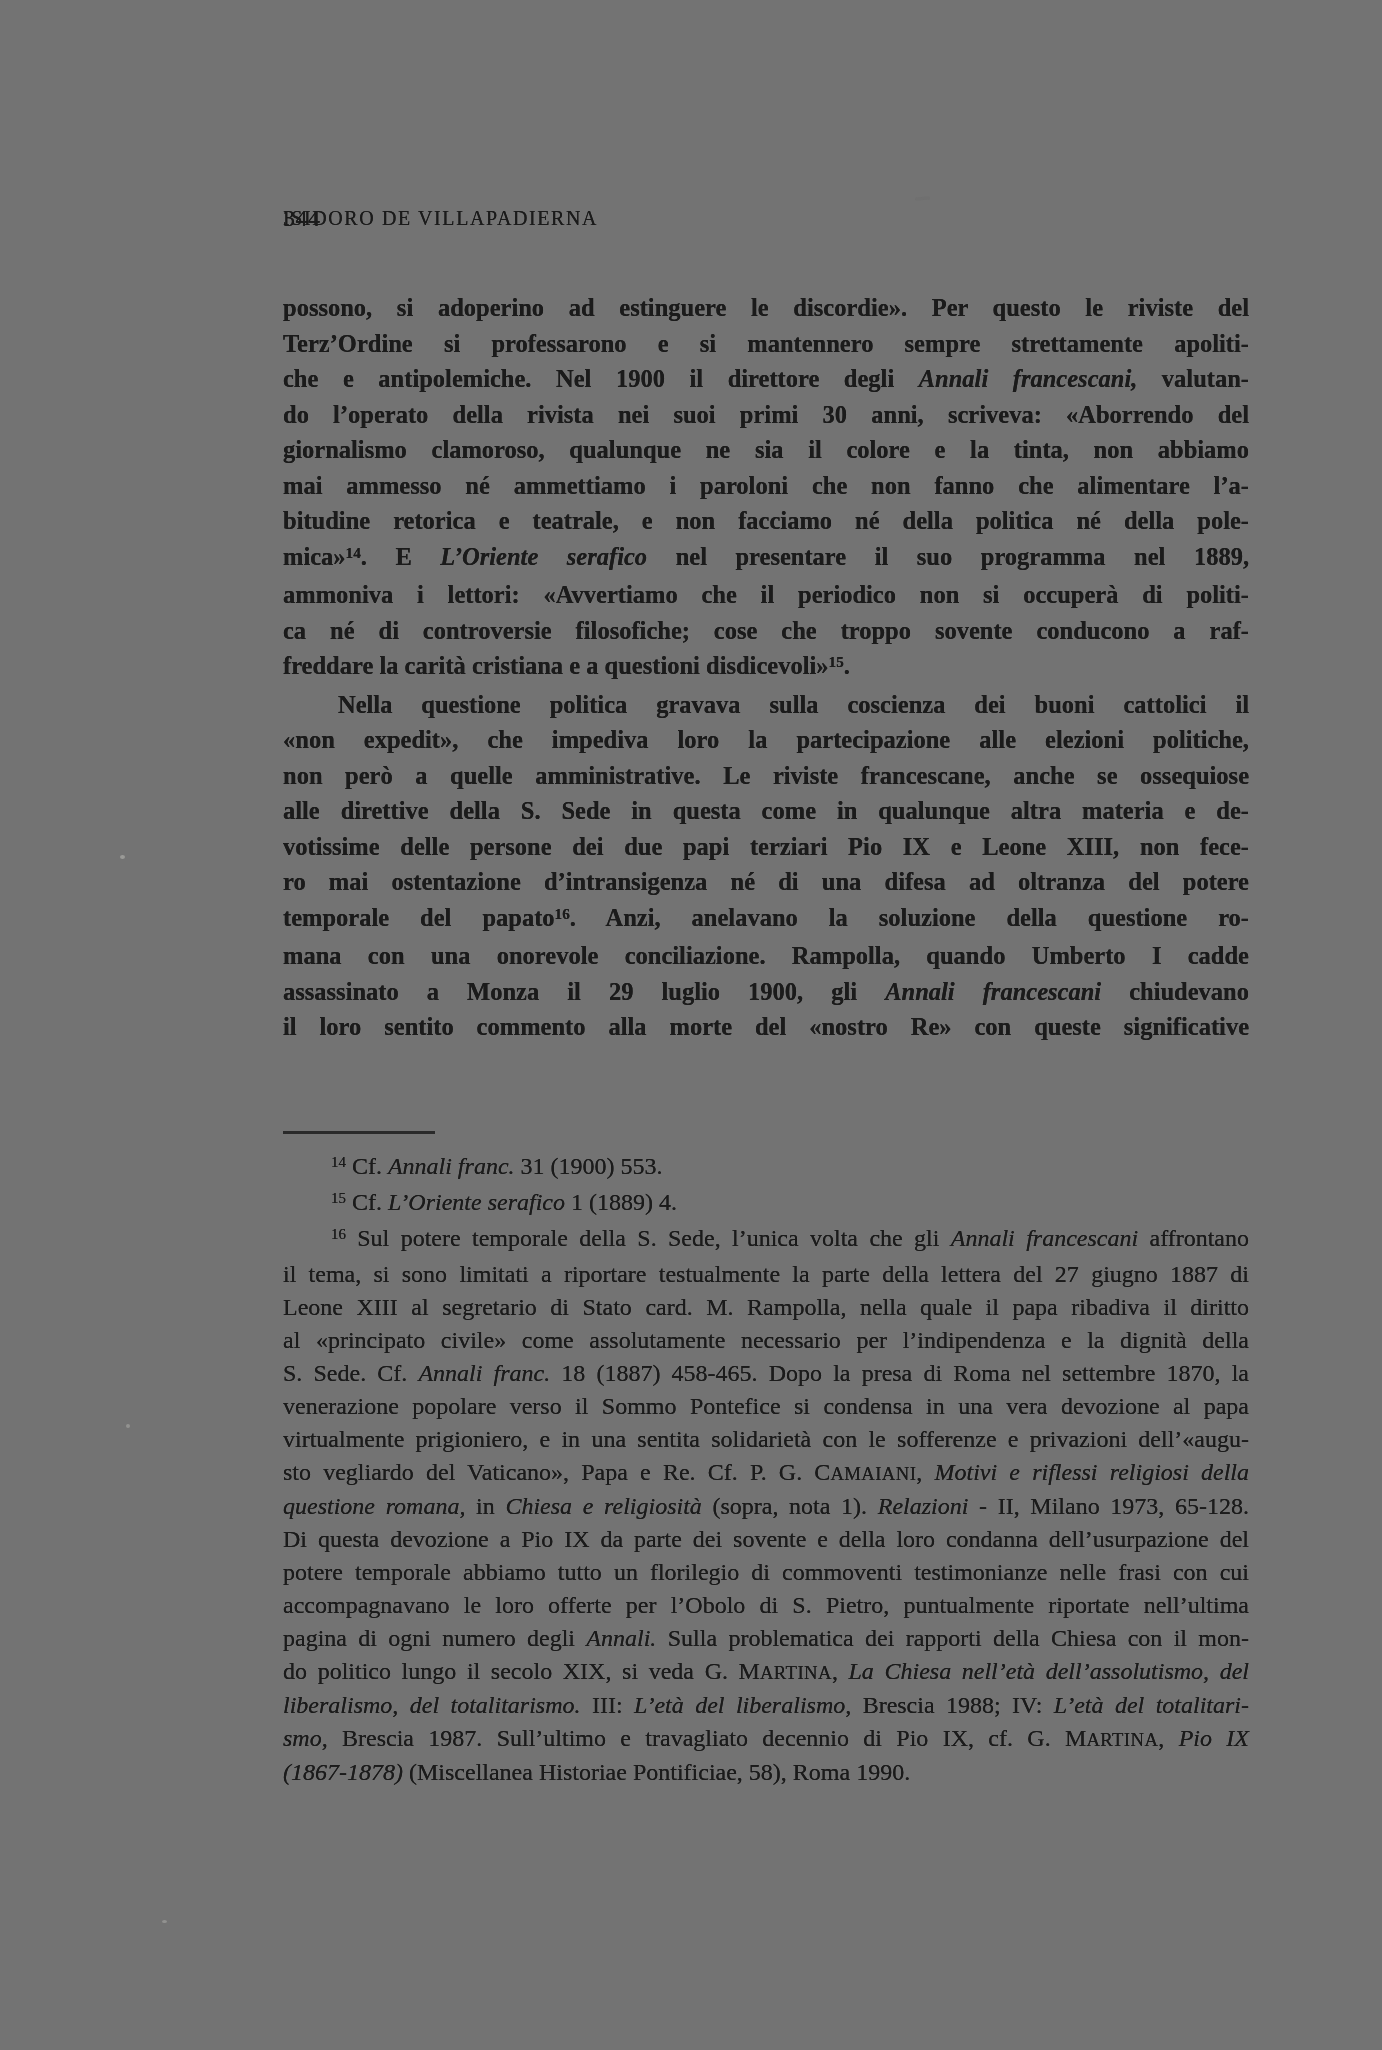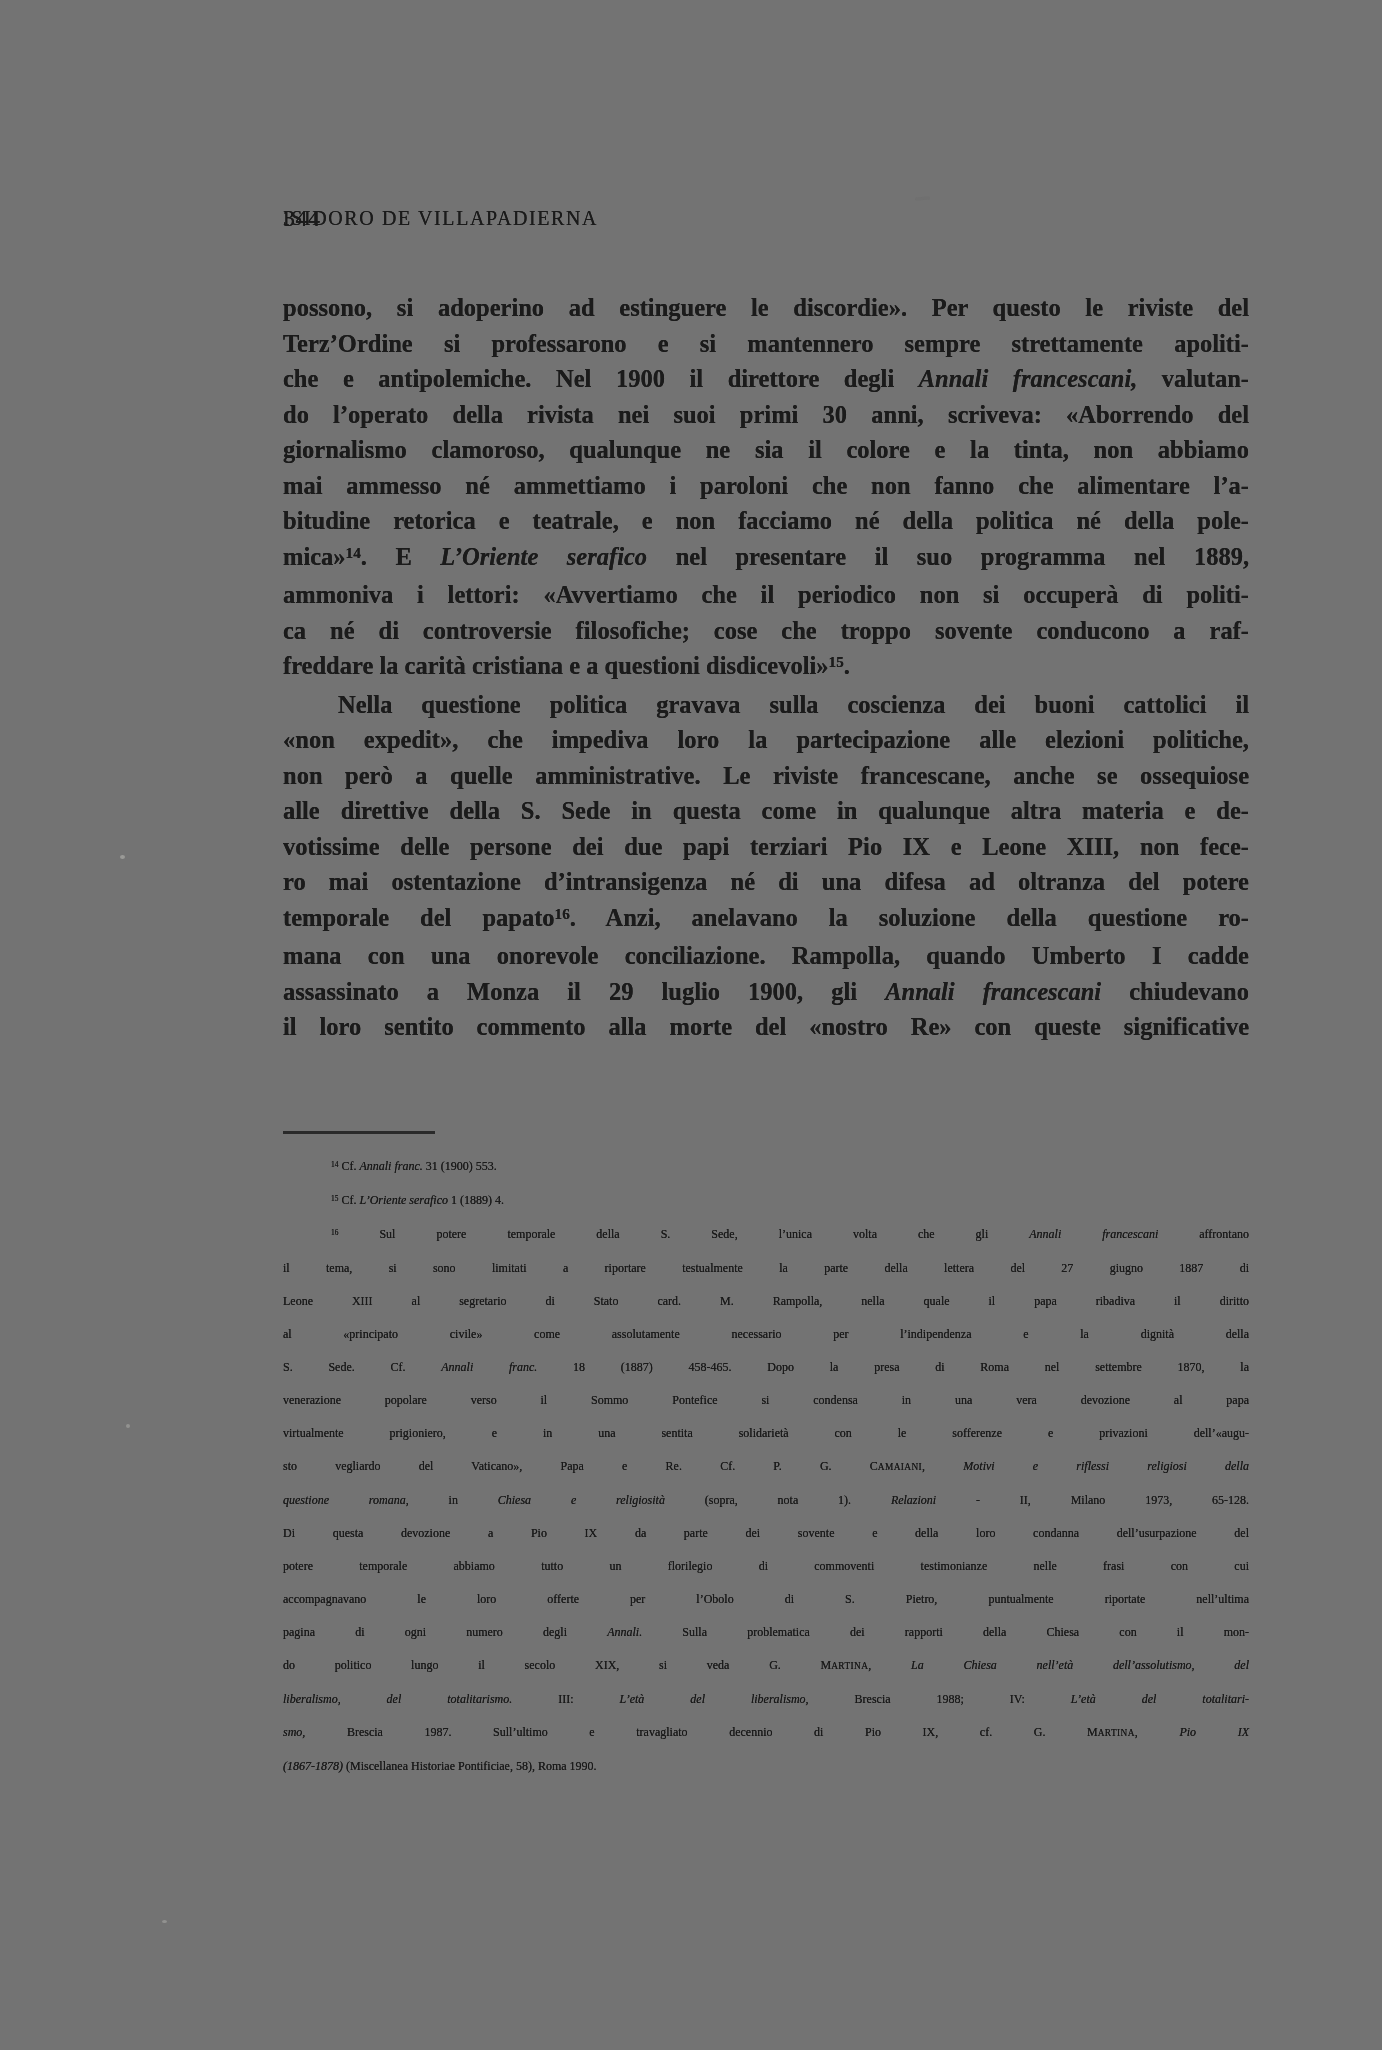--- a/index.html
+++ b/index.html
@@ -50,21 +50,21 @@
     width: 966px;
     font-size: 24.5px;
     line-height: 35.5px;
     font-weight: bold;
   }
   .footnotes {
     position: absolute;
     left: 283px;
     top: 1150px;
     width: 966px;
-    font-size: 12px;
+    font-size: 24px;
     line-height: 33px;
   }
   .line {
     text-align: justify;
     text-align-last: justify;
     white-space: normal;
     text-shadow: 0 0 0.55px currentColor;
   }
   .line.nojust { text-align-last: auto; }
   .line.ind { text-indent: 55px; }

